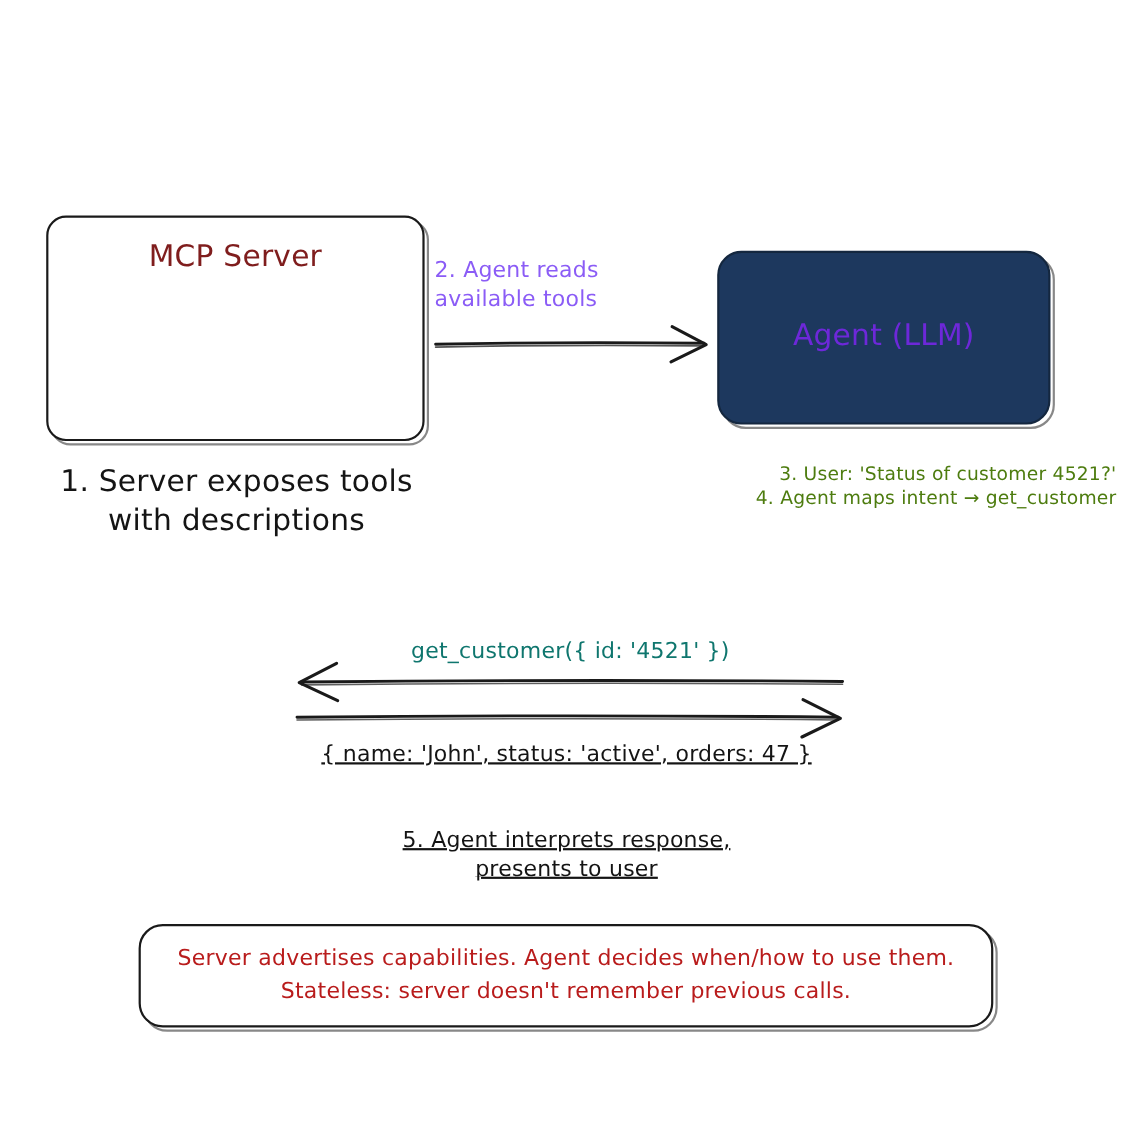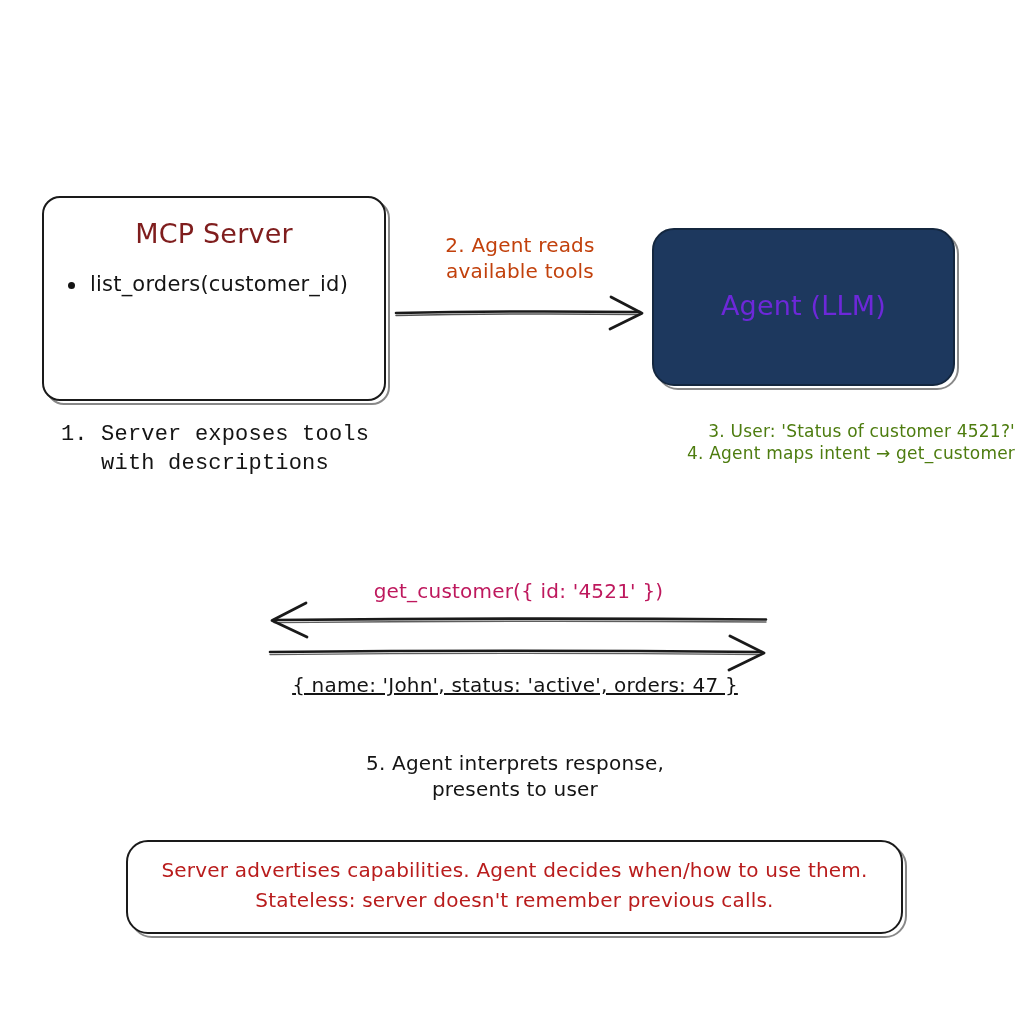--- a/index.html
+++ b/index.html
@@ -114,59 +114,59 @@
     left: 652px; top: 288px;
     width: 303px;
     text-align: center;
     font-size: 27px;
     color: #6d28d9;
   }
   #caption-server {
     left: 35px; top: 420px;
     width: 360px;
     text-align: center;
-    font-size: 22px;
-    color: #141414;
-    font-family: Liberation Mono, monospace;
+    font-size: 27px;
+    color: #141414;
   }
   #arrow2-label {
     left: 395px; top: 232px;
     width: 250px;
-    text-align: center;
-    font-size: 20px;
-    color: #c2410c;
+    text-align: left;
+    font-size: 20px;
+    color: #8b5cf6;
   }
   #caption-agent {
     left: 575px; top: 420px;
     width: 440px;
     text-align: right;
     font-size: 17px;
     color: #4d7c0f;
   }
   #call-label {
     left: 272px; top: 578px;
     width: 493px;
     text-align: center;
     font-size: 20px;
-    color: #be185d;
+    color: #0f766e;
   }
   #response-label {
     left: 255px; top: 672px;
     width: 520px;
     text-align: center;
     font-size: 20px;
     color: #141414;
     text-decoration: underline;
   }
   #caption-interpret {
     left: 310px; top: 750px;
     width: 410px;
     text-align: center;
     font-size: 20px;
     color: #141414;
+    text-decoration: underline;
   }
   #summary-text {
     left: 136px; top: 855px;
     width: 757px;
     text-align: center;
     font-size: 20px;
     color: #b91c1c;
     line-height: 1.5;
   }
 </style>
@@ -195,21 +195,20 @@
   </g>
 </svg>
 
 <div class="box-shadow-edge" id="server-box-edge"></div>
 <div class="box-shadow-edge" id="agent-box-edge"></div>
 <div class="box-shadow-edge" id="summary-box-edge"></div>
 
 <div class="box" id="server-box"></div>
 <div class="t hand" id="server-title">MCP Server</div>
 <ul id="tool-list">
-  <li class="hand">list_orders(customer_id)</li>
 </ul>
 <div class="t hand" id="caption-server">1. Server exposes tools
 with descriptions</div>
 
 <div class="box" id="agent-box"></div>
 <div class="t hand" id="agent-label">Agent (LLM)</div>
 <div class="t hand" id="caption-agent">3. User: 'Status of customer 4521?'
 4. Agent maps intent → get_customer</div>
 
 <div class="t hand" id="arrow2-label">2. Agent reads

